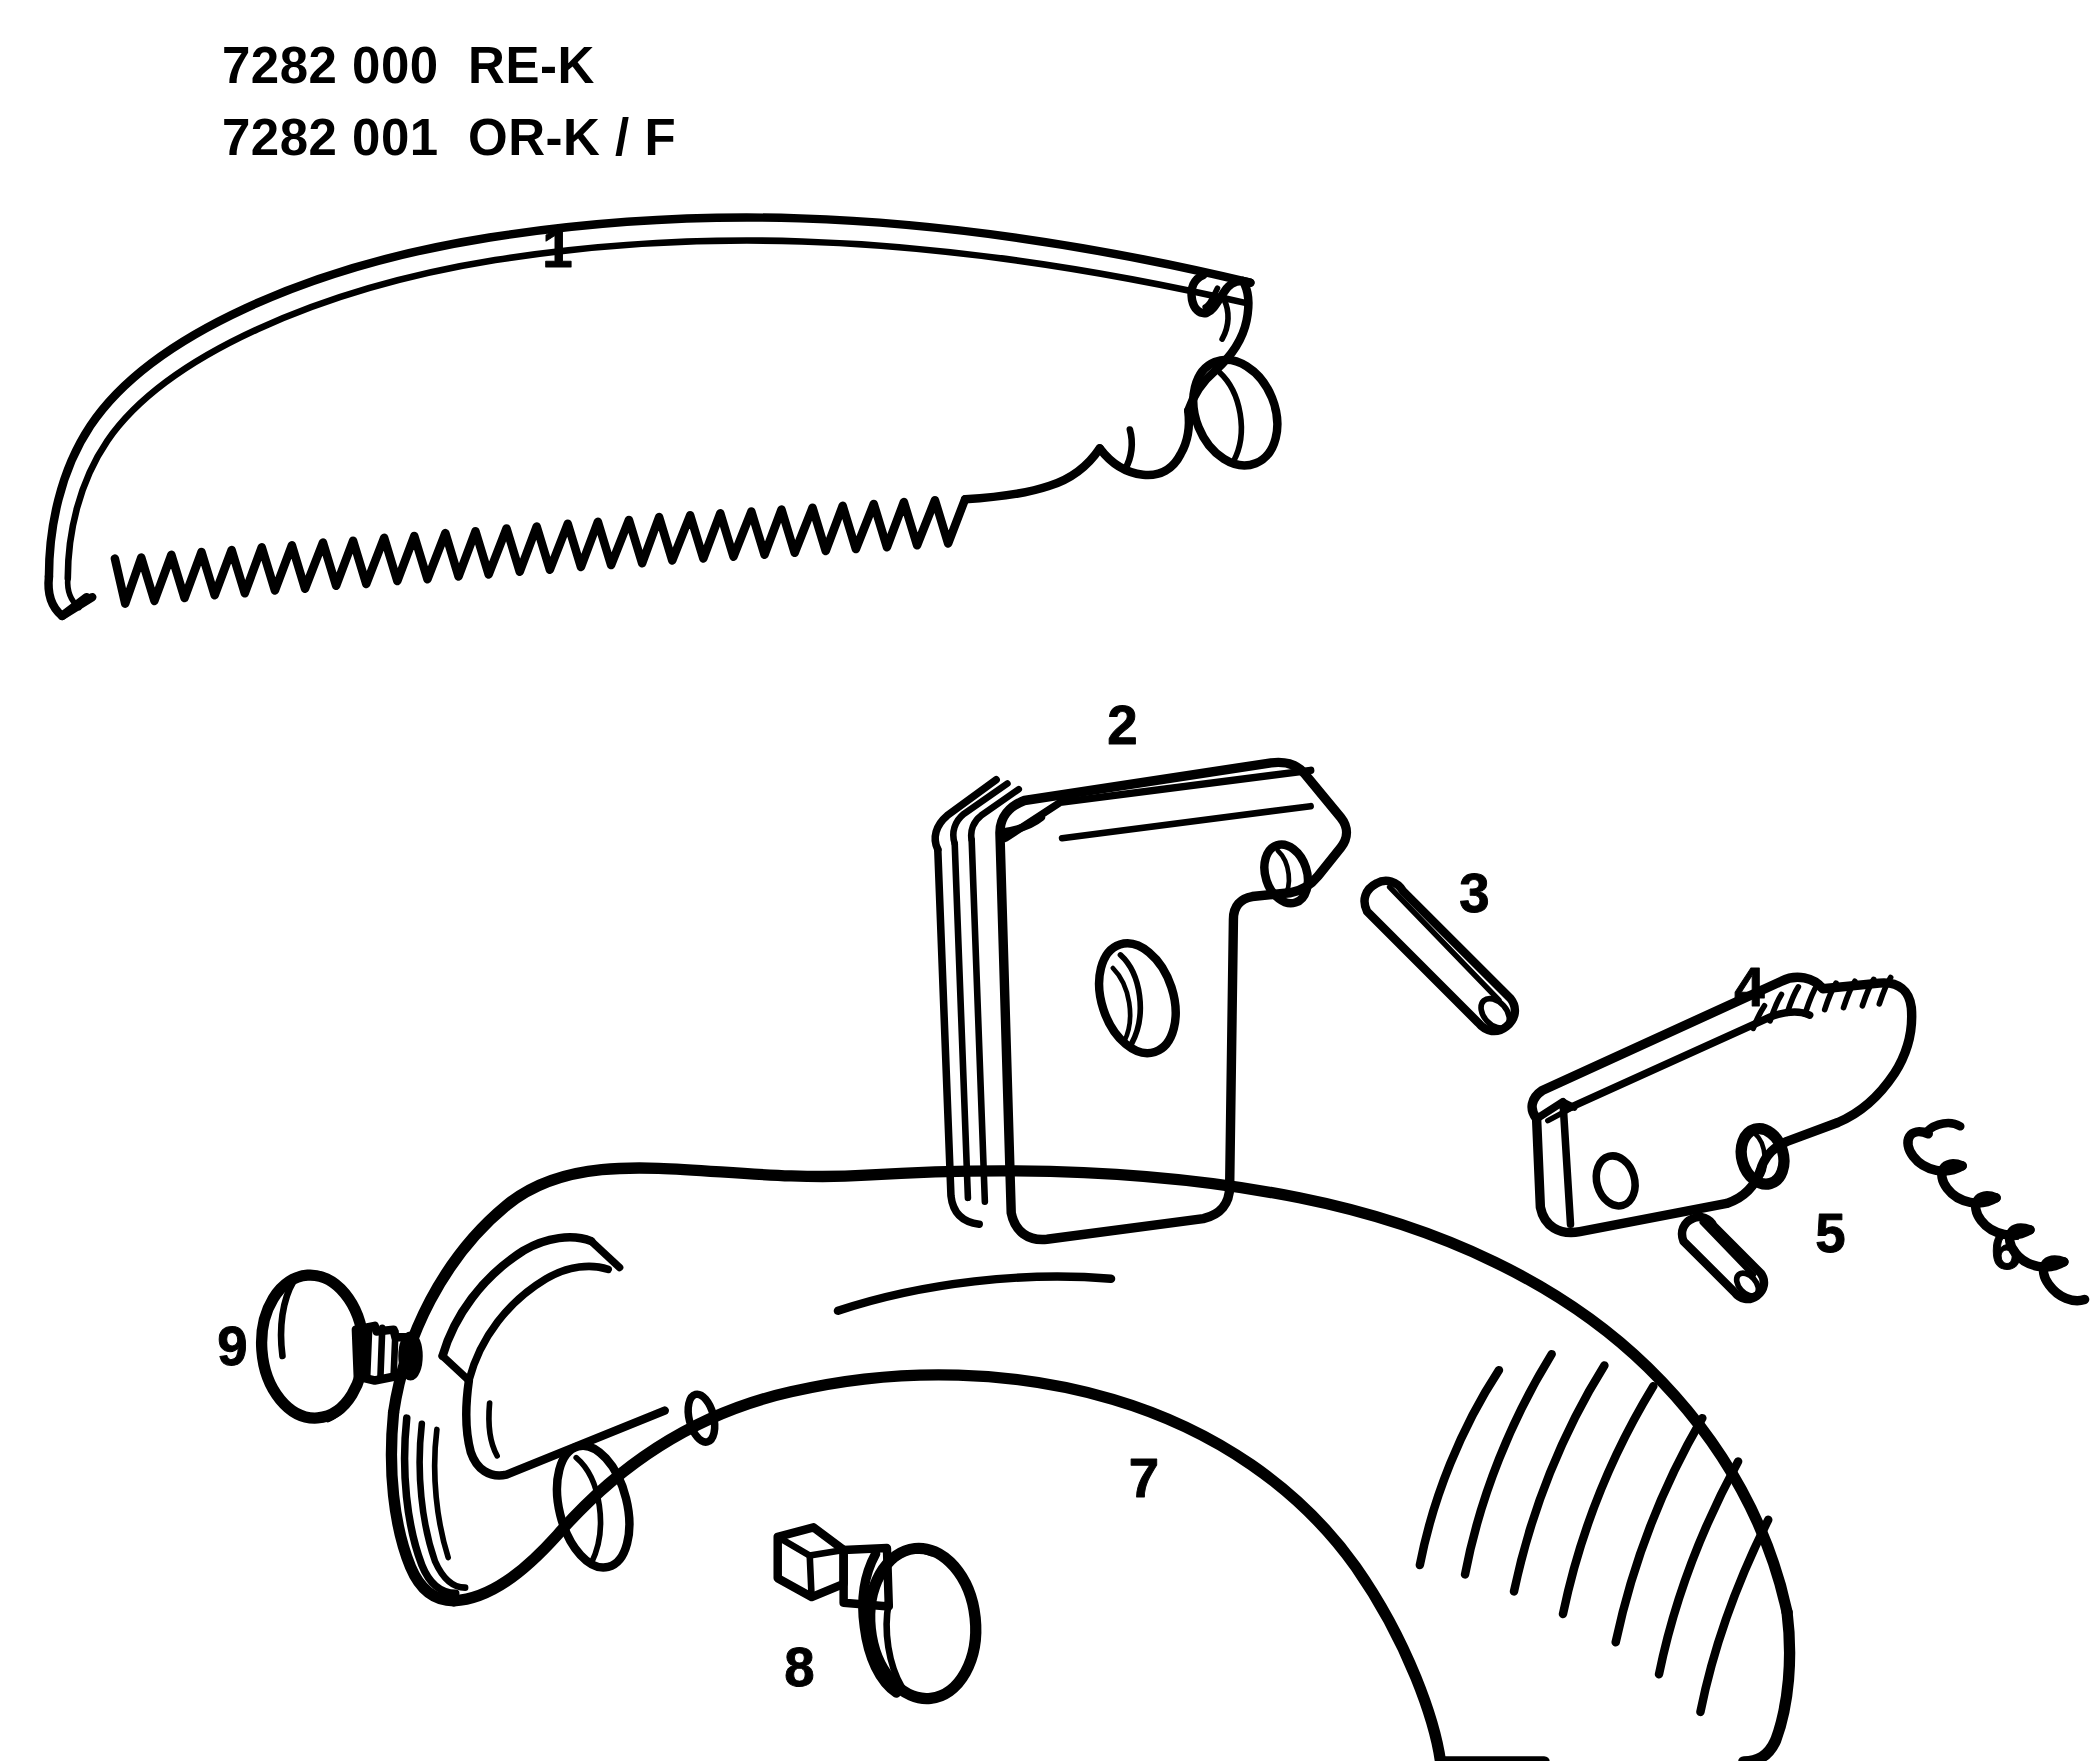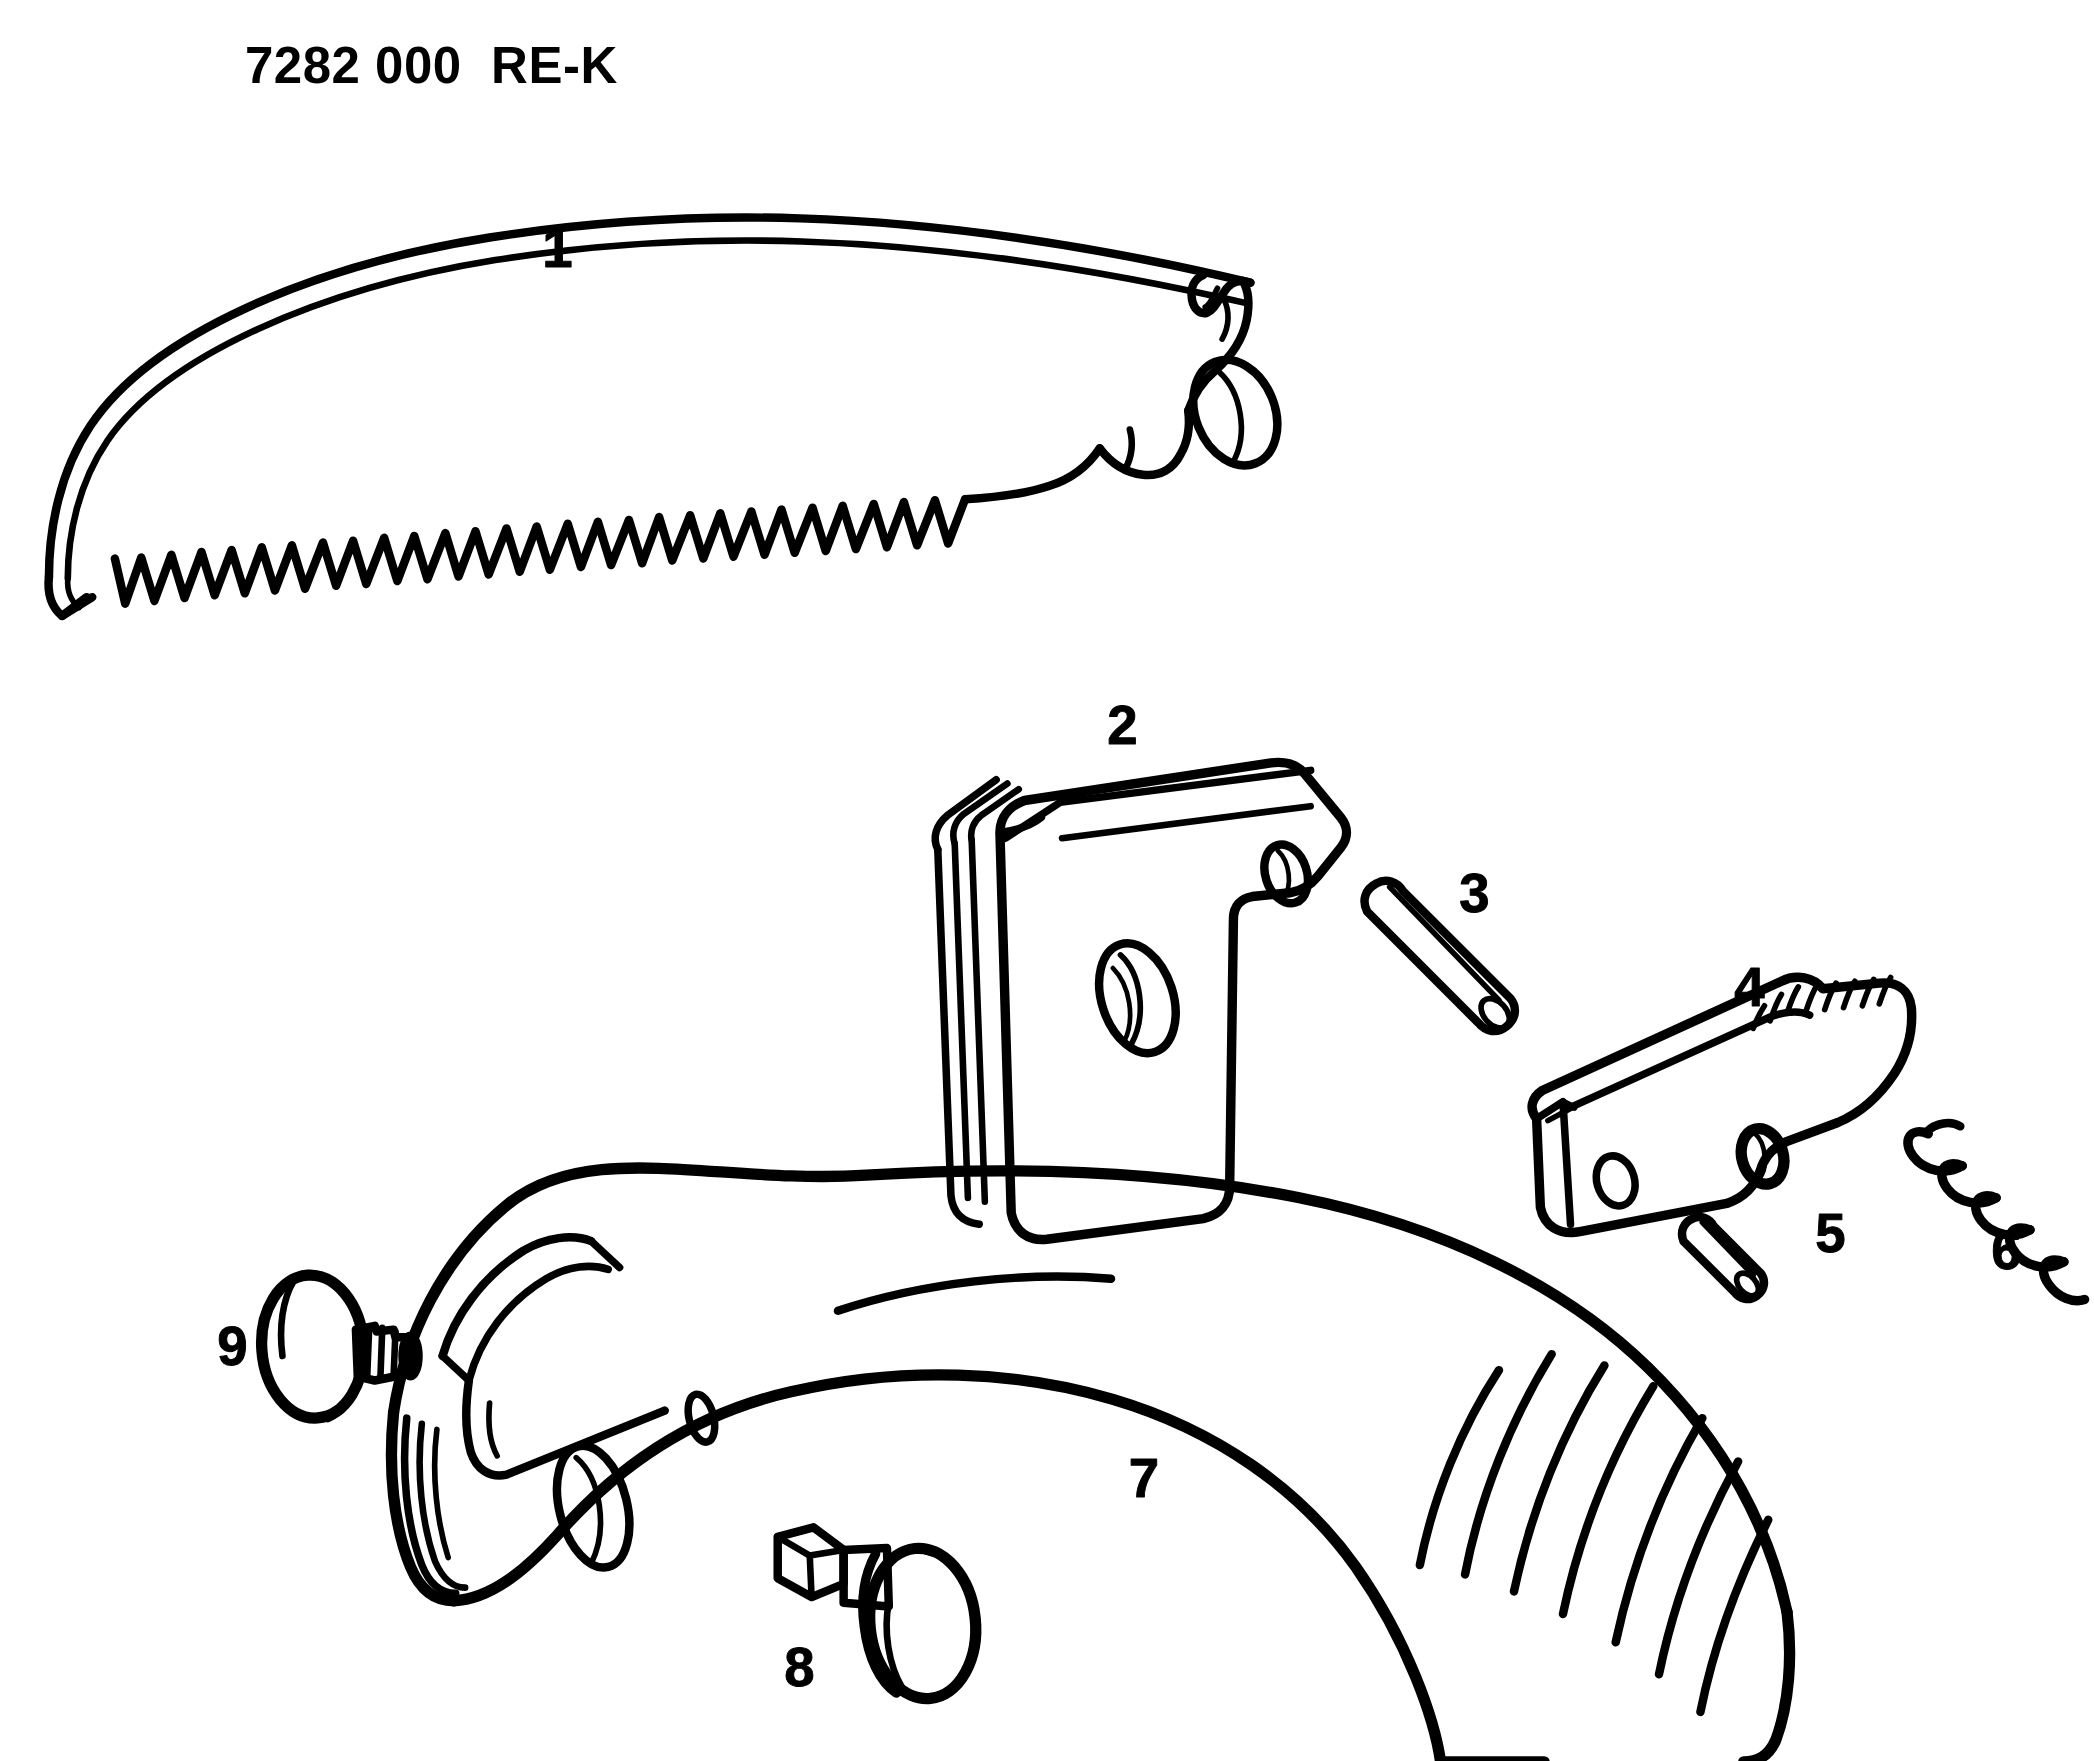--- a/index.html
+++ b/index.html
@@ -14,21 +14,21 @@
   }
   #sheet {
     position: relative;
     width: 2094px;
     height: 1762px;
     background: #ffffff;
     overflow: hidden;
   }
   #partcodes {
     position: absolute;
-    left: 245px;
+    left: 222px;
     top: 30px;
     line-height: 1.42;
   }
   .code-line {
     font-size: 51px;
     font-weight: bold;
     letter-spacing: 0.5px;
     white-space: pre;
     color: #000;
   }
@@ -47,20 +47,21 @@
   }
   svg { display: block; }
 </style>
 </head>
 <body>
 
 <div id="sheet">
 
   <div id="partcodes">
     <div class="code-line">7282 000  RE-K</div>
+    <div class="code-line">7282 001  OR-K / F</div>
   </div>
 
   <svg id="drawing" viewBox="0 0 2224 1871">
     <g fill="none" stroke="#000000" stroke-linecap="round" stroke-linejoin="round">
 
       <g>
 
         <path d="M 52 612 C 52 560 64 500 96 452 C 160 356 330 282 520 252
                  C 700 224 950 210 1328 300" stroke-width="9"></path>
 

